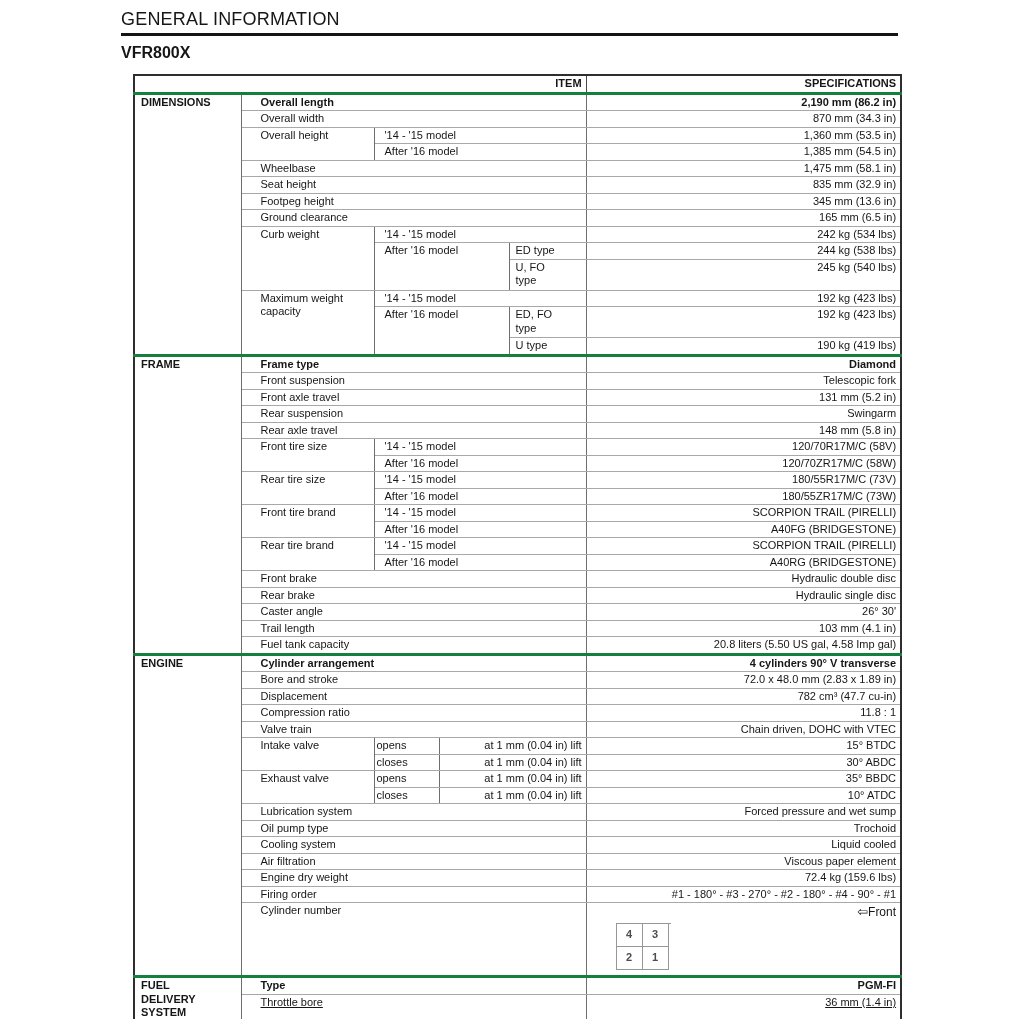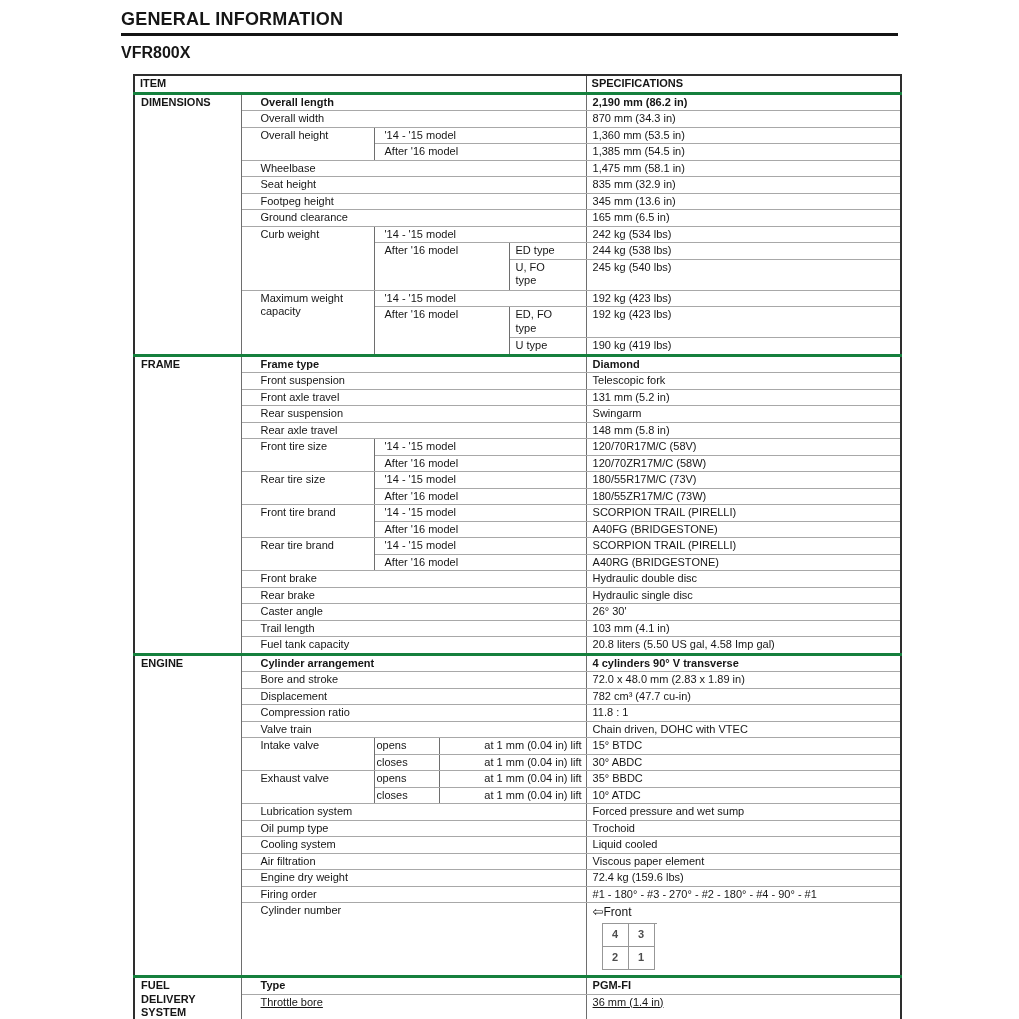--- a/index.html
+++ b/index.html
@@ -4,49 +4,49 @@
 <style>
   html, body { margin:0; padding:0; }
   body {
     width:1019px; height:1019px; background:#ffffff;
     font-family:"Liberation Sans", sans-serif; color:#161616;
     overflow:hidden;
   }
   .page { padding:8px 0 0 121px; }
 
   .doc-title {
-    font-size:18px; font-weight:bold; margin:0; line-height:22px; letter-spacing:0.2px;
+    font-size:18px; font-weight:normal; margin:0; line-height:22px; letter-spacing:0.2px;
   }
   .title-rule { width:777px; height:3px; background:#141414; margin-top:3px; }
   .model-label { font-size:16px; font-weight:bold; margin-top:10px; line-height:14px; }
 
   table.spec {
     border-collapse:collapse; table-layout:fixed;
     width:767px; margin:14px 0 0 12px;
     font-size:11px; border:2px solid #2e2e2e;
   }
   th, td {
     box-sizing:border-box;
     border-top:1px solid #a8a8a8; border-bottom:1px solid #a8a8a8;
     border-left:1px solid #6e6e6e; border-right:1px solid #6e6e6e;
     vertical-align:top; text-align:left;
     padding:1px 4px 1px 5px;
     line-height:13.5px; height:16px;
     white-space:pre-line; overflow:hidden;
   }
-  th { font-weight:bold; text-align:left; border-color:#4a4a4a; }
+  th { font-weight:bold; text-align:right; border-color:#4a4a4a; }
   tr.section-start td { border-top:3px solid #15803d;font-weight:bold; }
 
   td.c-section { padding-left:6px; }
   td.c-item   { padding-left:19px; }
   td.c-model  { padding-left:10px; }
   td.c-sub    { text-align:left; padding-left:2px; padding-right:2px; }
   td.c-lift   { text-align:right; padding-right:4px;margin-left:24px; }
   td.c-type   { padding-left:6px; }
-  td.c-spec   { padding-left:6px; }
+  td.c-spec   { padding-left:20px;text-align:right; }
   tr.row-tall td { height:31px; }
   tr.row-tall2 td { height:30px;text-decoration:underline; }
 
   .cyl-front-line { line-height:15px; font-size:12px; white-space:nowrap; }
   .cyl-arrow { font-size:13px; }
   .cyl-grid {
     display:grid; grid-template-columns:repeat(2, 26px); grid-auto-rows:23px;
     border-left:1px solid #979797; border-top:1px solid #979797;
     width:54px; margin:3px 0 4px 9px;
   }

